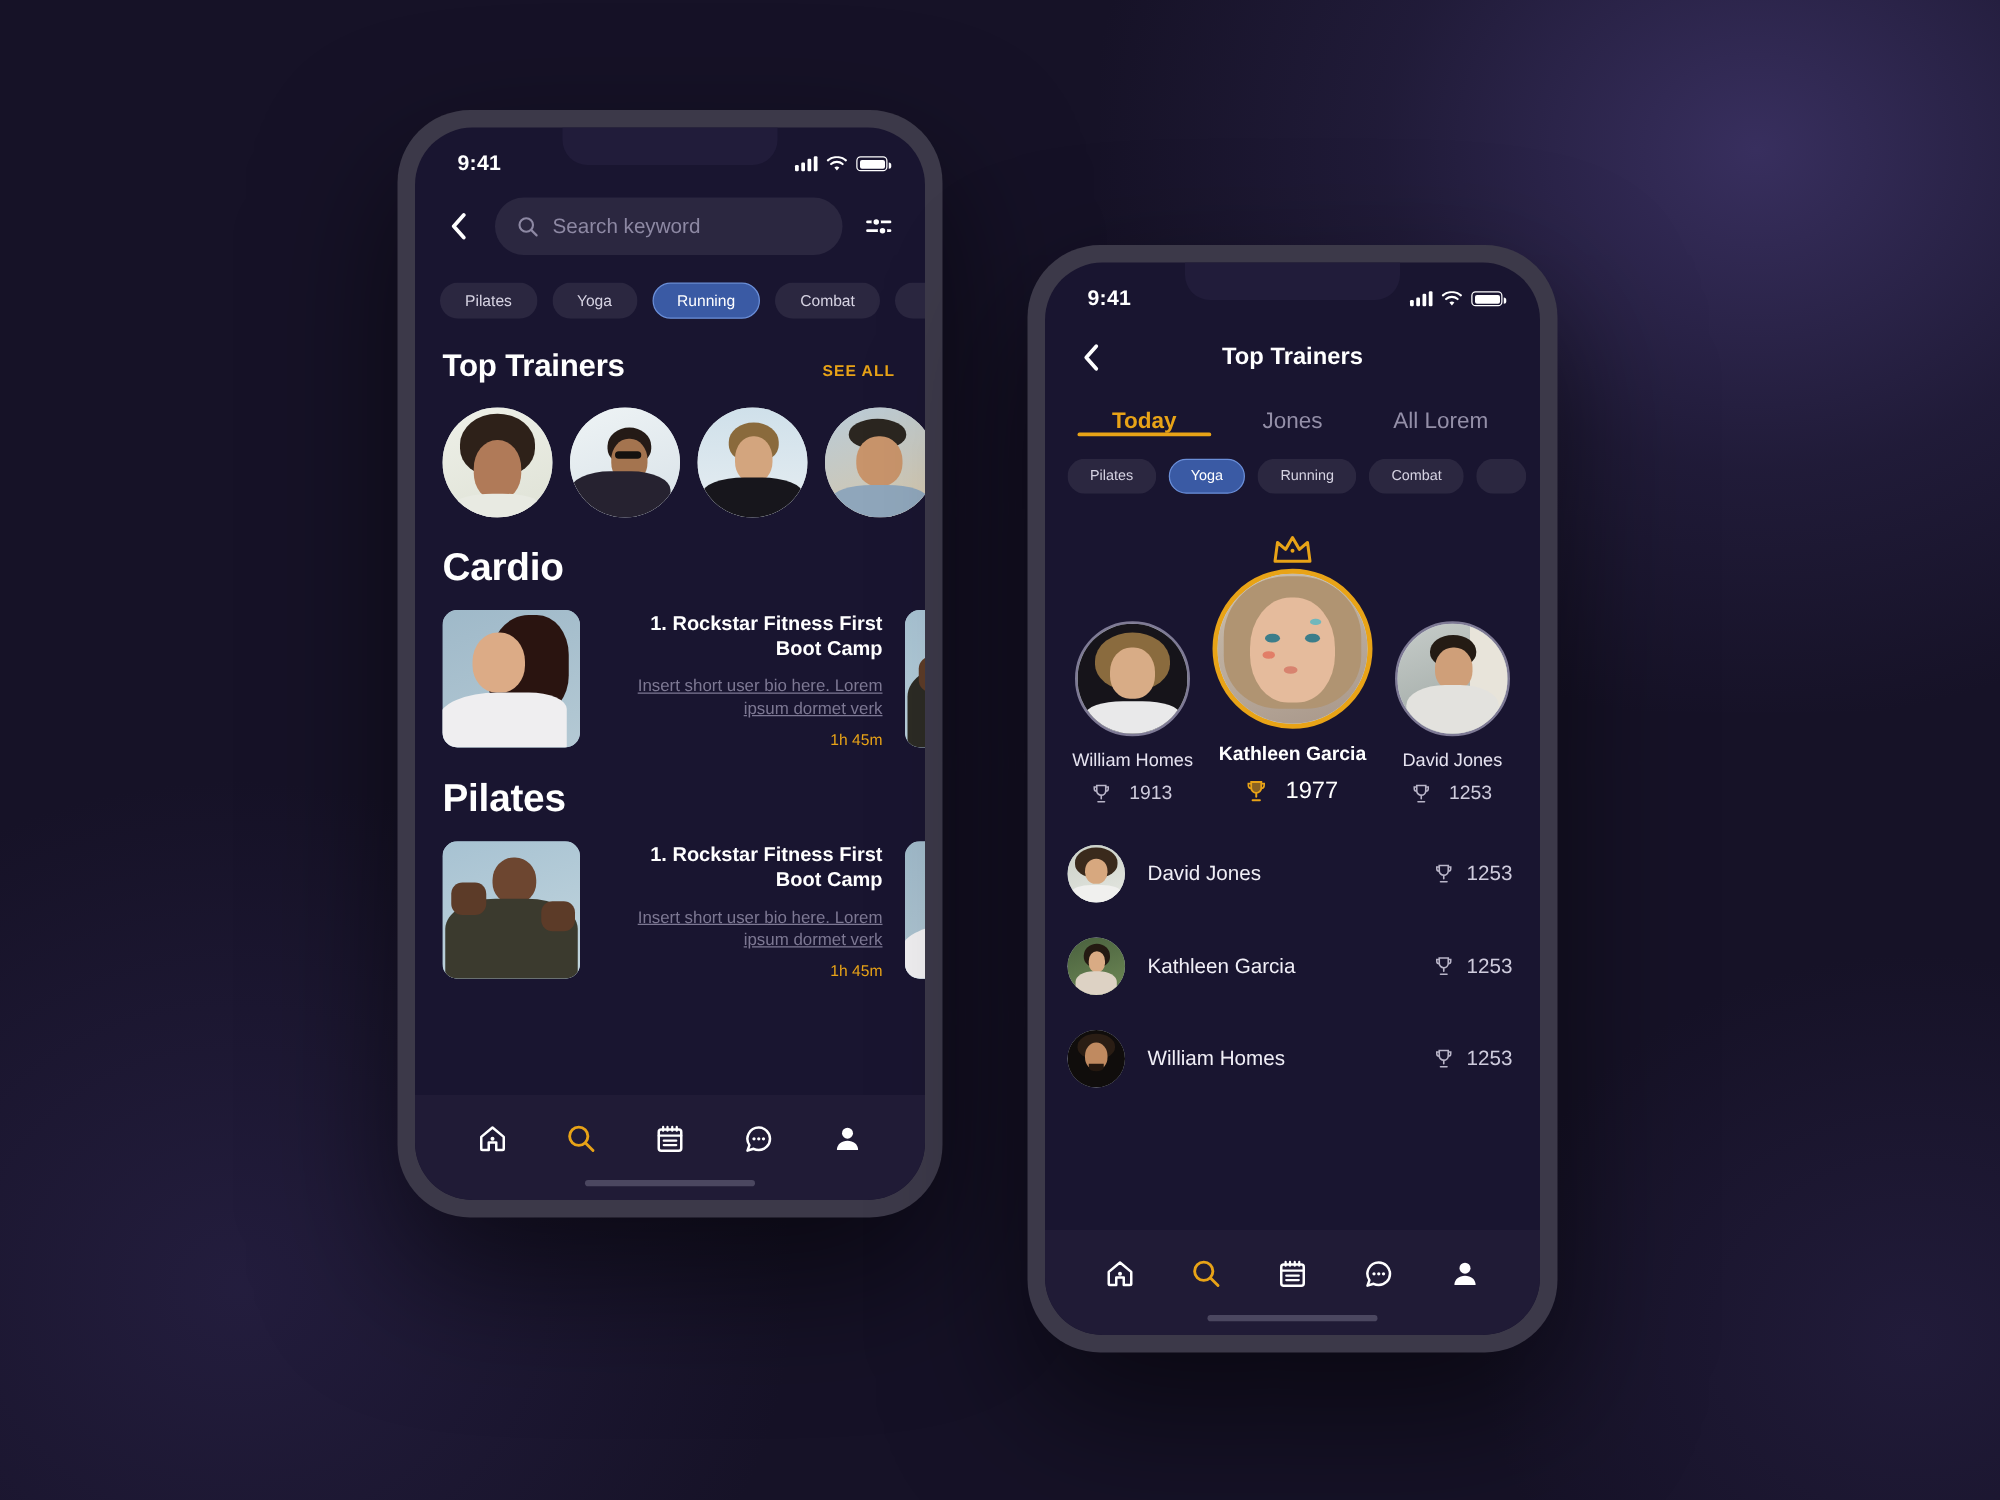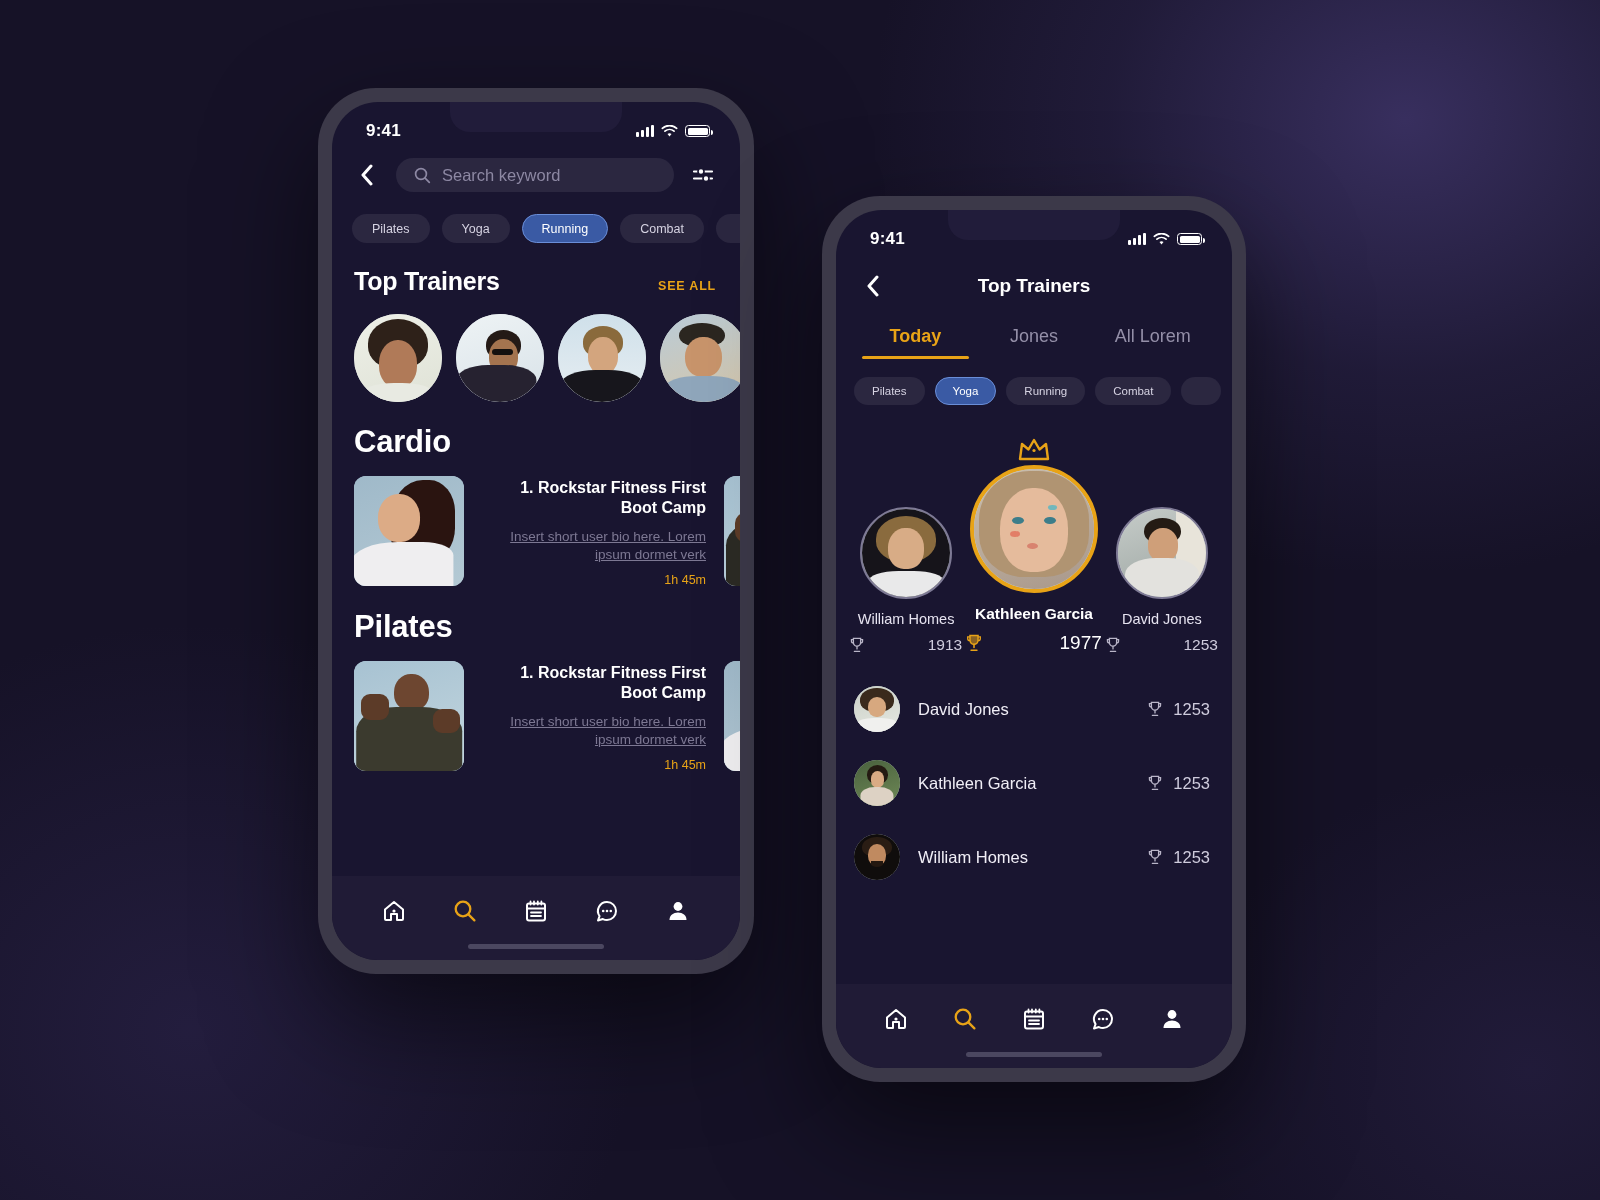--- a/index.html
+++ b/index.html
@@ -59,21 +59,21 @@
   .sig i:nth-child(4){ height:12px; }
   .batt{ width:25px; height:12px; border:1.6px solid #fff; border-radius:3.5px; position:relative; }
   .batt::after{ content:""; position:absolute; right:-4px; top:3.5px; width:2px; height:5px;
                 background:#fff; border-radius:0 2px 2px 0; }
   .batt i{ position:absolute; left:1.5px; top:1.5px; bottom:1.5px; right:1.5px; background:#fff; border-radius:1.6px; }
 
   
   .p1-header{ padding:6px 22px 0 20px; display:flex; align-items:center; gap:14px; }
   .back-btn{ width:30px; height:34px; display:flex; align-items:center; justify-content:center; cursor:pointer; }
   .searchbox{
-    flex:1; height:34px; background:#2b2740; border-radius:23px;
+    flex:1; height:46px; background:#2b2740; border-radius:23px;
     display:flex; align-items:center; gap:11px; padding:0 18px;
   }
   .searchbox .ph{ color:#8d88a3; font-size:16.5px; }
   .filter-ic{ width:30px; height:30px; display:flex; align-items:center; justify-content:center; cursor:pointer; }
 
   
   .chips{ display:flex; gap:12px; padding:22px 0 20px 20px; overflow:hidden; }
   .chip{
     flex:0 0 auto; height:29px; padding:0 19px; border-radius:15px; background:#2b2740;
     display:flex; align-items:center; justify-content:center;
@@ -112,38 +112,38 @@
   .tab-ic{ width:30px; height:30px; display:flex; align-items:center; justify-content:center; cursor:pointer; }
   .home-ind{
     position:absolute; bottom:11px; left:50%; transform:translateX(-50%);
     width:136px; height:5px; border-radius:3px; background:#4b4760; z-index:9;
   }
 
   
   .p2-header{ height:52px; display:flex; align-items:center; padding:0 22px; position:relative; }
   .p2-title{ position:absolute; left:0; right:0; text-align:center; color:#fff; font-size:19px; font-weight:bold; }
   .tabs{ display:flex; padding:14px 20px 0; }
-  .tab{ flex:1; text-align:center; padding-bottom:12px; color:#948fa8; font-size:18px; cursor:pointer; position:relative; }
+  .tab{ flex:1; text-align:center; padding-bottom:2px; color:#948fa8; font-size:18px; cursor:pointer; position:relative; }
   .tab.active{ color:#e8a317; font-weight:bold; }
   .tab.active::after{
     content:""; position:absolute; left:6px; right:6px; bottom:0; height:3px;
     background:#e8a317; border-radius:2px;
   }
   .p2 .chips{ padding:18px 0 12px 18px; gap:10px; }
 
   
   .podium{ display:flex; align-items:flex-end; justify-content:center; gap:4px; padding:18px 14px 0; }
   .pod{ width:124px; text-align:center; }
   .pod.mid{ width:150px; }
   .crown{ height:30px; display:flex; align-items:center; justify-content:center; }
   .pod-av{ width:92px; height:92px; border-radius:50%; margin:0 auto; overflow:hidden; border:2px solid #7e7a95; background:#cbd2d6; }
   .pod.mid .pod-av{ width:128px; height:128px; border:4px solid #e8a317; }
   .pod-name{ color:#e6e3f0; font-size:14.5px; margin-top:12px; }
   .pod.mid .pod-name{ color:#fff; font-weight:bold; font-size:15.5px; }
-  .pod-score{ display:flex; align-items:center; justify-content:space-between; gap:15px; margin-top:9px; }
+  .pod-score{ display:flex; align-items:center; justify-content:center; gap:15px; margin-top:9px; }
   .pod-score .num{ color:#cfccdd; font-size:15.5px; }
   .pod.mid .pod-score .num{ color:#fff; font-size:19px; }
 
   
   .lb{ padding:18px 22px 0 18px; }
   .lb-row{ display:flex; align-items:center; gap:18px; padding:14px 0; cursor:pointer; }
   .lb-av{ width:46px; height:46px; border-radius:50%; overflow:hidden; flex:0 0 auto; background:#b9c3c9; }
   .lb-name{ flex:1; color:#f0eef6; font-size:16.5px; }
   .lb-score{ display:flex; align-items:center; gap:11px; }
   .lb-score .num{ color:#cfccdd; font-size:16.5px; }

